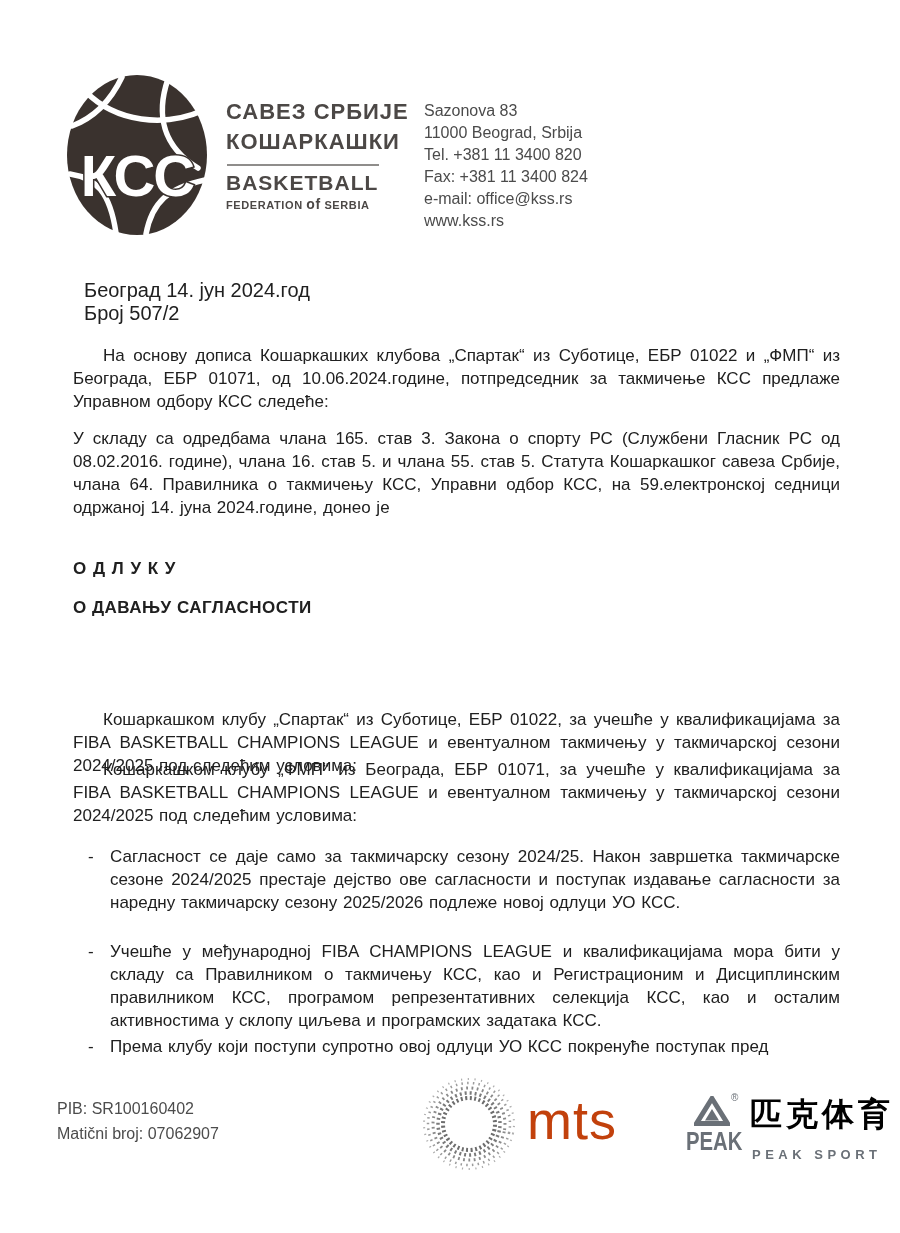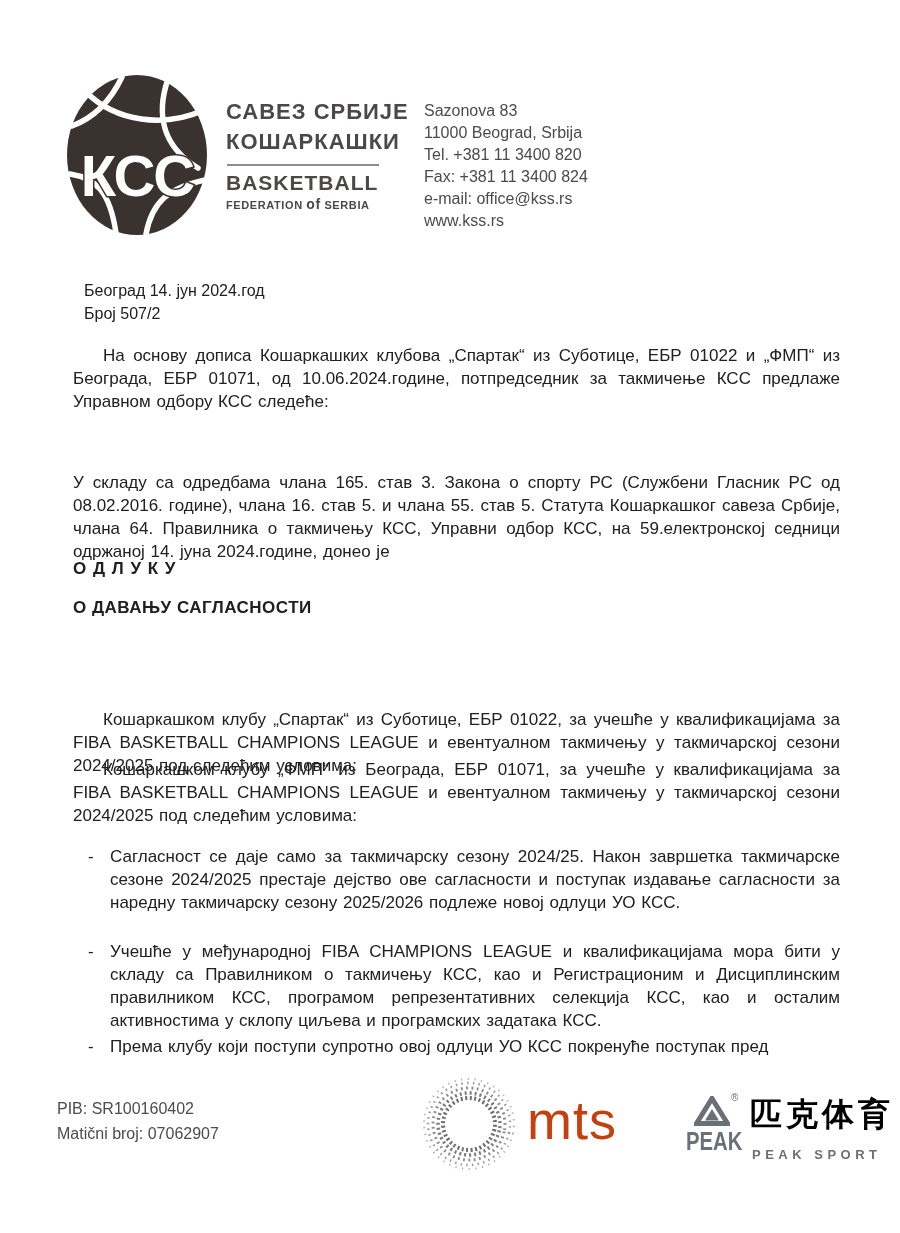--- a/index.html
+++ b/index.html
@@ -15,29 +15,29 @@
   
   .kss-logo { position:absolute; left:66px; top:74px; width:142px; height:162px; }
   .org-block { position:absolute; left:226px; top:97px; color:#4c4846; }
   .org-cyr { font-size:22px; font-weight:700; line-height:30px; letter-spacing:1px; white-space:nowrap; }
   .org-divider { width:152px; height:2px; background:#8f8d8b; margin:7px 0 6px 1px; }
   .org-en { font-size:21px; font-weight:700; letter-spacing:1px; line-height:22px; white-space:nowrap; }
   .org-en-sub { font-size:11px; font-weight:700; letter-spacing:0.6px; margin-top:2px; white-space:nowrap; }
   .org-en-sub .of { font-size:14px;text-align:center; }
   .addr-block { position:absolute; left:424px; top:100px; font-size:16px; line-height:22px; color:#4b4b4b; }
   
-  .meta-block { position:absolute; left:84px; top:279px; font-size:16px; line-height:23px; }
+  .meta-block { position:absolute; left:84px; top:279px; font-size:20px; line-height:23px; }
   .para {
     position:absolute; left:73px; width:767px;
     font-size:17px; line-height:23px;
     text-align:justify; word-spacing:1px;
   }
   .indent { text-indent:30px; }
   #p1 { top:344px; }
-  #p2 { top:427px;margin-top:44px; }
+  #p2 { top:427px; }
   .doc-heading {
     position:absolute; left:73px; width:700px;
     text-align:left; font-size:17px; font-weight:700; letter-spacing:1px;
   }
   #decision-title { top:559px; }
   #decision-subtitle { top:598px; letter-spacing:0.5px; }
   #p3 { top:708px; }
   #p4 { top:758px; }
   .bullet {
     position:absolute; left:88px; width:752px;

